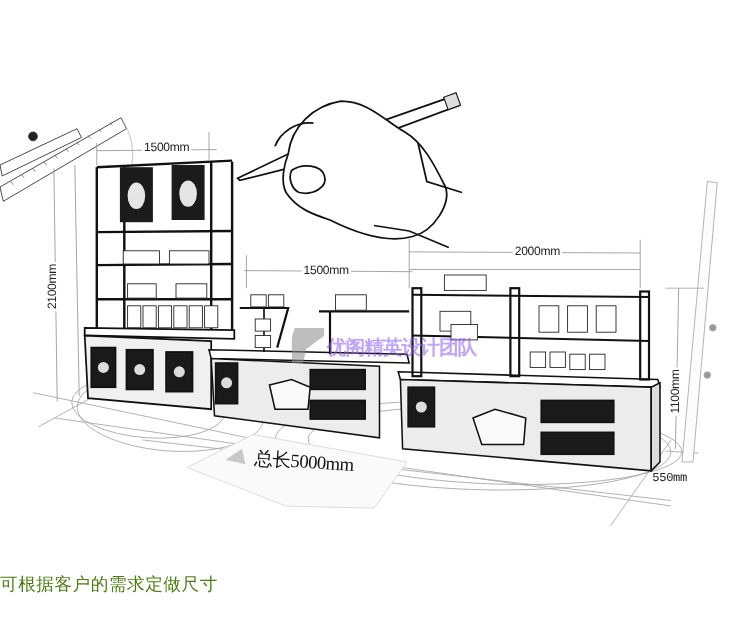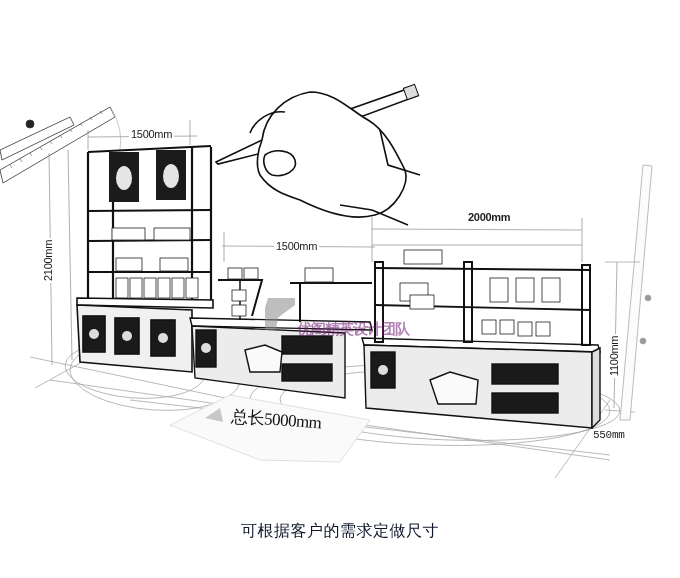--- a/index.html
+++ b/index.html
@@ -2,24 +2,24 @@
 <html><head>
   <meta charset="utf-8">
   <style>
     html, body { margin: 0; padding: 0; background: #ffffff; }
     body { width: 680px; height: 578px; position: relative; overflow: hidden; font-family: "Liberation Sans", sans-serif; }
     .stage { position: absolute; left: 0; top: 0; width: 680px; height: 573px; }
     svg.sketch { position: absolute; left: 0; top: 0; width: 680px; height: 578px; }
     .dim { position: absolute; font-family: "Liberation Sans", sans-serif; font-size: 11px; color: #222; background: #fff; padding: 0 2px; line-height: 12px; white-space: nowrap; letter-spacing: -0.3px; }
     .dim-vert { transform-origin: left top; transform: rotate(-90deg); }
     .total { position: absolute; font-family: "Liberation Serif", serif; font-size: 17px; color: #111; transform: rotate(4deg); transform-origin: left top; white-space: nowrap; letter-spacing: -0.5px; }
-    .caption { position: absolute; left: 0; width: 680px; top: 521px; text-align: center; font-family: "DejaVu Sans", sans-serif; font-size: 16px; color: #0f172a; letter-spacing: 0.5px; }
+    .caption { position: absolute; left: 0; width: 680px; top: 521px; text-align: left; font-family: "DejaVu Sans", sans-serif; font-size: 16px; color: #4d7c0f; letter-spacing: 0.5px; }
     .watermark { position: absolute; left: 265px; top: 298px; width: 118px; height: 34px; opacity: 0.55; }
     .wm-logo { position: absolute; left: 0; top: 0; width: 30px; height: 32px; background: #8a8a8a; clip-path: polygon(10% 0, 100% 0, 100% 22%, 45% 60%, 35% 100%, 0 100%, 0 30%); }
-    .wm-text { position: absolute; left: 32px; top: 6px; font-family: "DejaVu Sans", sans-serif; font-size: 15px; font-weight: bold; color: #701a75; white-space: nowrap; letter-spacing: -1px; margin-top: 16px; }
+    .wm-text { position: absolute; left: 32px; top: 6px; font-family: "DejaVu Sans", sans-serif; font-size: 18px; font-weight: bold; color: #8b5cf6; white-space: nowrap; letter-spacing: -1px; }
   </style>
 </head>
 <body>
 
 <div class="stage">
 
   <svg class="sketch" viewBox="0 0 680 578" xmlns="http://www.w3.org/2000/svg">
 
     <g stroke="#a8a8a8" stroke-width="0.8" fill="none">
       <line x1="30" y1="357" x2="330" y2="420"></line>
@@ -180,21 +180,21 @@
       <path d="M265,155 C275,148 292,150 295,160 C298,170 285,178 272,175 C265,172 262,162 265,155 Z" fill="#fff"></path>
       <path d="M250,133 C255,120 270,110 285,112" fill="none"></path>
       <polyline points="380,130 388,165 420,175" fill="none"></polyline>
       <polyline points="340,205 372,210 408,225" fill="none"></polyline>
       <rect x="405" y="86" width="12" height="12" fill="#ddd" stroke-width="1" transform="rotate(-20 411 92)"></rect>
     </g>
   </svg>
 
   <span class="dim" style="left:129px; top:128px;">1500mm</span>
   <span class="dim" style="left:274px; top:240px;">1500mm</span>
-  <span class="dim" style="left:466px; top:211px;font-weight:bold;">2000mm</span>
+  <span class="dim" style="left:466px; top:223px;">2000mm</span>
   <span class="dim dim-vert" style="left:42px; top:283px;">2100mm</span>
   <span class="dim dim-vert" style="left:608px; top:378px;">1100mm</span>
   <span class="dim" style="left:591px; top:429px;font-family:Liberation Mono, monospace;">550mm</span>
   <span class="total" style="left:232px; top:405px;">总长5000mm</span>
 
   <div class="watermark">
     <div class="wm-logo"></div>
     <span class="wm-text">优阁精英设计团队</span>
   </div>
 

